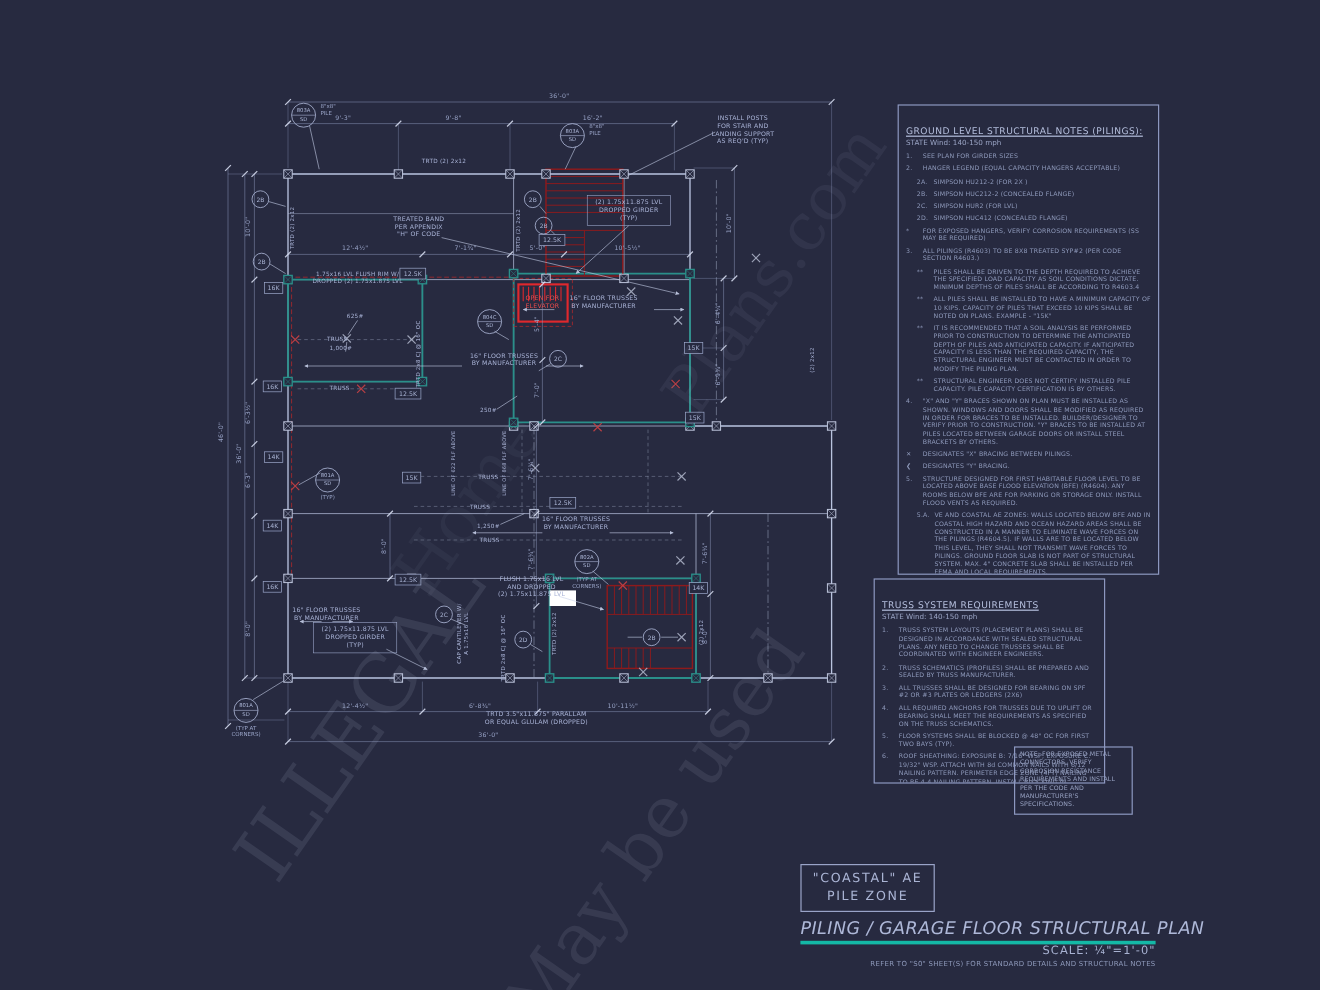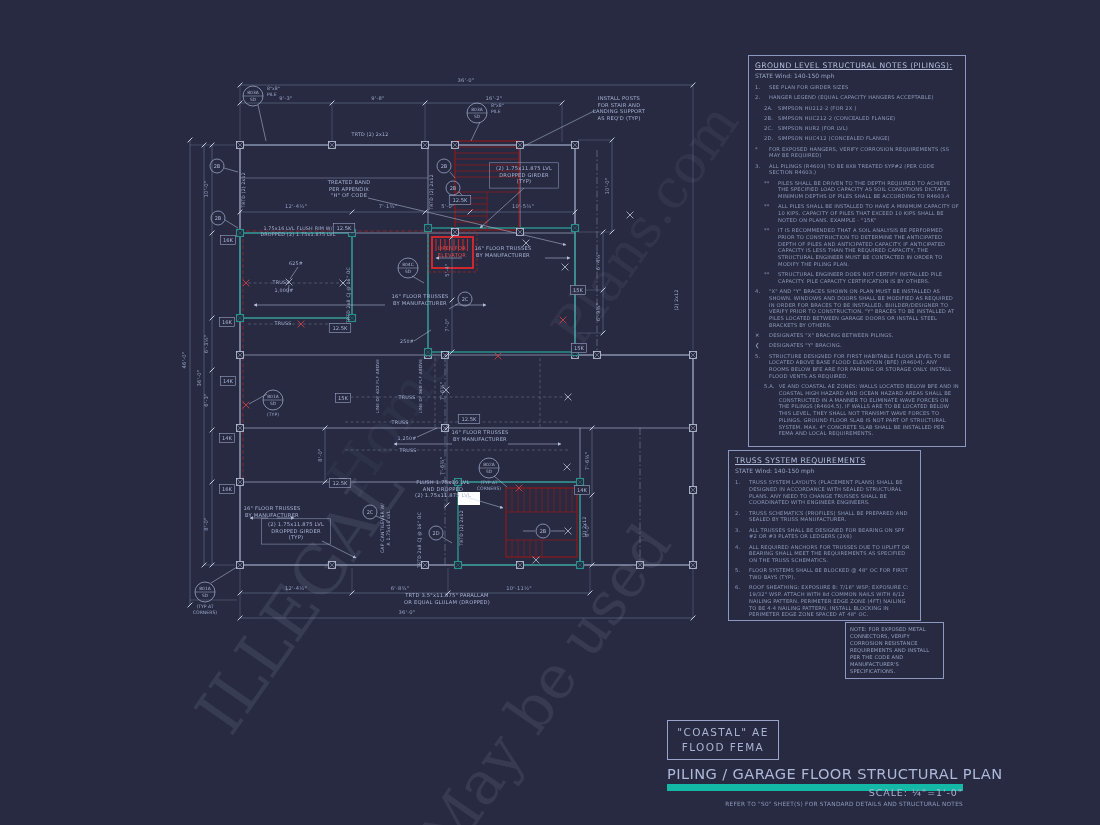--- a/index.html
+++ b/index.html
@@ -9,21 +9,21 @@
     font-family:"DejaVu Sans", sans-serif;
     color:#9aa4c4;
   }
   #plan-svg{position:absolute;left:0;top:0;z-index:1}
   .wm{
     position:absolute;z-index:3;pointer-events:none;white-space:nowrap;
     font-family:"DejaVu Serif", serif;color:#b6bed6;
   }
   .panel{
     position:absolute;z-index:2;box-sizing:border-box;
-    border:1px solid #8d98c0;padding:5px 6px;background:rgba(39,42,64,.25);
+    border:1px solid #8d98c0;padding:17px 6px;background:rgba(39,42,64,.25);margin-top:32px;
   }
   #ground-panel{left:748px;top:55px;width:218px;height:392px;overflow:hidden}
   #truss-panel{left:728px;top:450px;width:193px;height:171px;overflow:hidden}
   .panel-title{
     font-size:7.6px;letter-spacing:.4px;color:#b4bedc;
     text-decoration:underline;margin-bottom:2px;white-space:nowrap;
   }
   .panel-sub{font-size:6px;color:#9aa4c4;margin-bottom:5px}
   .note-item{
     display:flex;gap:4px;font-size:5.2px;line-height:1.3;
@@ -38,21 +38,21 @@
   }
   #flood-box{
     position:absolute;z-index:2;left:667px;top:720px;width:110px;height:38px;
     border:1px solid #9aa4c8;display:flex;flex-direction:column;
     align-items:center;justify-content:center;
     font-size:10.5px;letter-spacing:1.4px;color:#aab4d4;line-height:1.45;
   }
   #sheet-title{
     position:absolute;z-index:2;left:667px;top:765px;width:296px;
     font-size:14.6px;letter-spacing:.4px;color:#aeb8d8;white-space:nowrap;
-    border-bottom:7px solid #14b8a6;padding-bottom:2px;
+    border-bottom:3px solid #14b8a6;padding-bottom:2px;font-style:italic;
   }
   #sheet-scale{
     position:absolute;z-index:2;left:667px;top:787px;width:296px;text-align:right;
     font-size:9.5px;letter-spacing:.9px;color:#a8b2d2;
   }
   #sheet-refer{
     position:absolute;z-index:2;left:667px;top:801px;width:296px;text-align:right;
     font-size:5.8px;letter-spacing:.25px;color:#8e99ba;
   }
   .lbl{fill:#a9b3d6}
@@ -551,17 +551,17 @@
         <span class="n">6.</span>
         <span>ROOF SHEATHING: EXPOSURE B: 7/16" WSP; EXPOSURE C: 19/32" WSP. ATTACH WITH 8d COMMON NAILS WITH 6/12 NAILING PATTERN. PERIMETER EDGE ZONE (4FT) NAILING TO BE 4-4 NAILING PATTERN. INSTALL BLOCKING IN PERIMETER EDGE ZONE SPACED AT 48" OC.</span>
       </div>
     </div>
 </div>
 
 <div id="metal-note">NOTE: FOR EXPOSED METAL CONNECTORS, VERIFY CORROSION RESISTANCE REQUIREMENTS AND INSTALL PER THE CODE AND MANUFACTURER'S SPECIFICATIONS.</div>
 
 <div id="flood-box">
   <div>"COASTAL" AE</div>
-  <div>FLOOD FEMA</div>
+  <div>PILE ZONE</div>
 </div>
 <div id="sheet-title">PILING / GARAGE FLOOR STRUCTURAL PLAN</div>
 <div id="sheet-scale">SCALE: ¼"=1'-0"</div>
 <div id="sheet-refer">REFER TO "S0" SHEET(S) FOR STANDARD DETAILS AND STRUCTURAL NOTES</div>
 
 </body></html>

